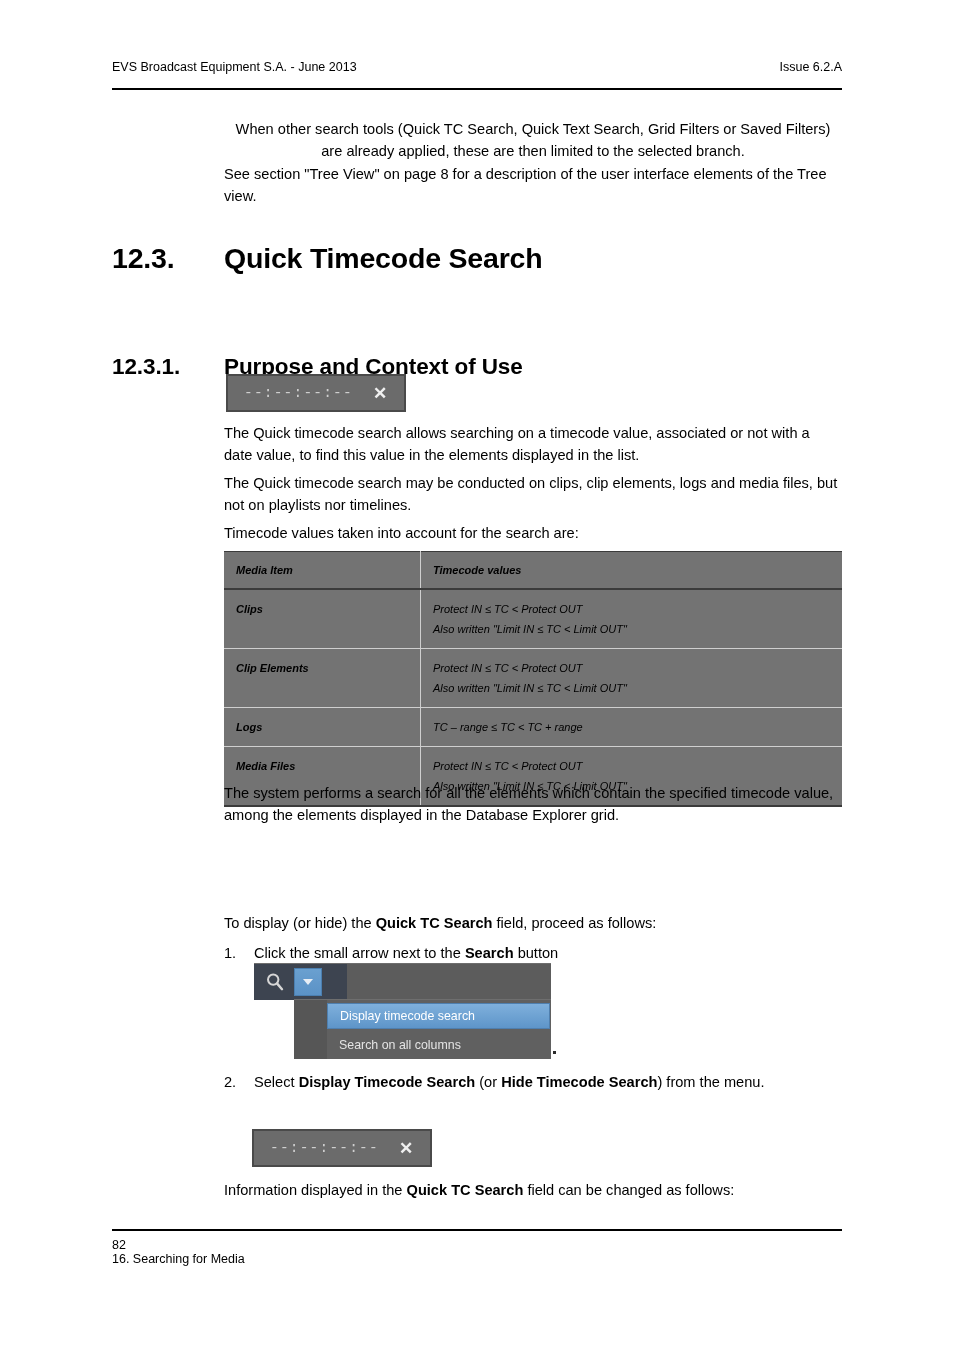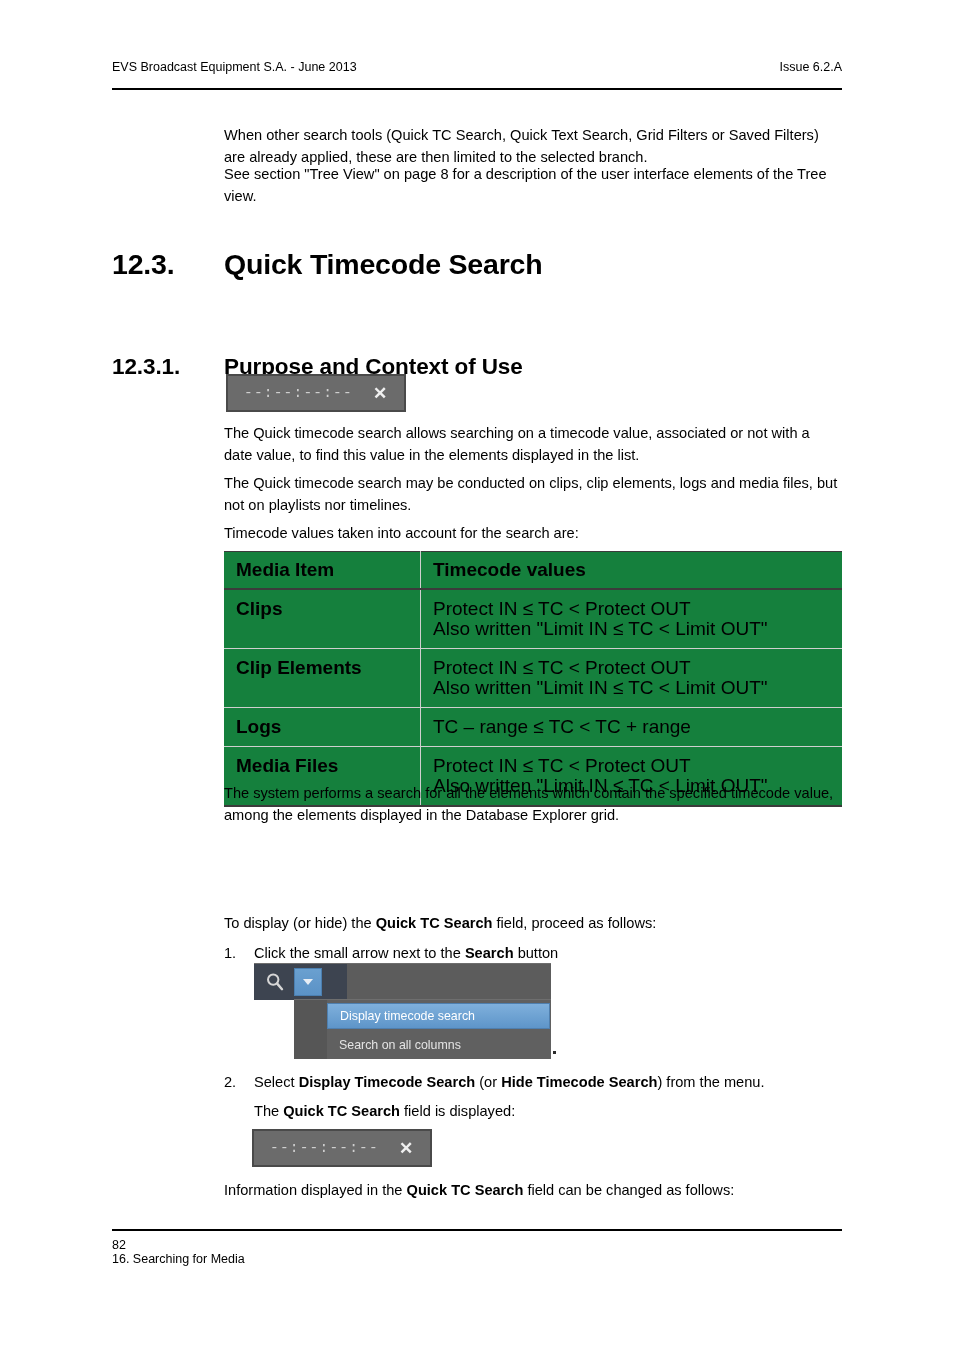--- a/index.html
+++ b/index.html
@@ -125,22 +125,23 @@
     line-height: 1;
   }
 
   
   .tbl {
     position: absolute;
     left: 224px;
     top: 551px;
     width: 618px;
     border-collapse: collapse;
-    background: #15803d;
-    font-size: 19px;
+    background: #737373;
+    font-size: 11px;
+    font-style: italic;
   }
   .tbl td, .tbl th {
     text-align: left;
     vertical-align: top;
     padding: 9px 0 9px 12px;
     line-height: 20px;
     border-right: 1px solid #cfcfcf;
   }
   .tbl td:last-child, .tbl th:last-child { border-right: none; }
   .tbl thead th {
@@ -266,24 +267,24 @@
 <body>
 
 <div class="page">
 
   <div class="header">
     <span>EVS Broadcast Equipment S.A.  - June 2013</span>
     <span>Issue 6.2.A</span>
   </div>
   <div class="header-rule"></div>
 
-  <div class="body-text" style="top:125px;">When other search tools (Quick TC Search, Quick Text Search, Grid Filters or Saved Filters) are already applied, these are then limited to the selected branch.</div>
+  <div class="body-text" style="top:119px;text-align:center;">When other search tools (Quick TC Search, Quick Text Search, Grid Filters or Saved Filters) are already applied, these are then limited to the selected branch.</div>
   <div class="body-text" style="top:164px;">See section "Tree View" on page 8 for a description of the user interface elements of the Tree view.</div>
 
-  <div class="h2" style="top:248px;">
+  <div class="h2" style="top:242px;">
     <span class="num">12.3.</span><span>Quick Timecode Search</span>
   </div>
 
   <div class="h3" style="top:321px;">
     <span class="num">12.3.1.</span><span>Purpose and Context of Use</span>
   </div>
 
   <div class="tc-widget" style="left:226px; top:374px; width:180px;">
     <span class="tc-value">--:--:--:--</span>
     <span class="tc-clear">✕</span>
@@ -370,23 +371,20 @@
     <div class="menu-dot"></div>
   </div>
 
   <div class="step" style="top:1072px;">
     <span class="marker">2.</span>
     <span class="txt">
       <span>Select </span><b>Display Timecode Search</b><span> (or </span><b>Hide Timecode Search</b><span>) from the menu.</span>
     </span>
   </div>
 
-  <div class="sub-text" style="top:1101px;">
-    <span>The </span><b>Quick TC Search</b><span> field is displayed:</span>
-  </div>
 
   <div class="tc-widget" style="left:252px; top:1129px; width:180px;">
     <span class="tc-value">--:--:--:--</span>
     <span class="tc-clear">✕</span>
   </div>
 
   <div class="body-text" style="top:1180px;">
     <span>Information displayed in the </span><b>Quick TC Search</b><span> field can be changed as follows:</span>
   </div>
 

